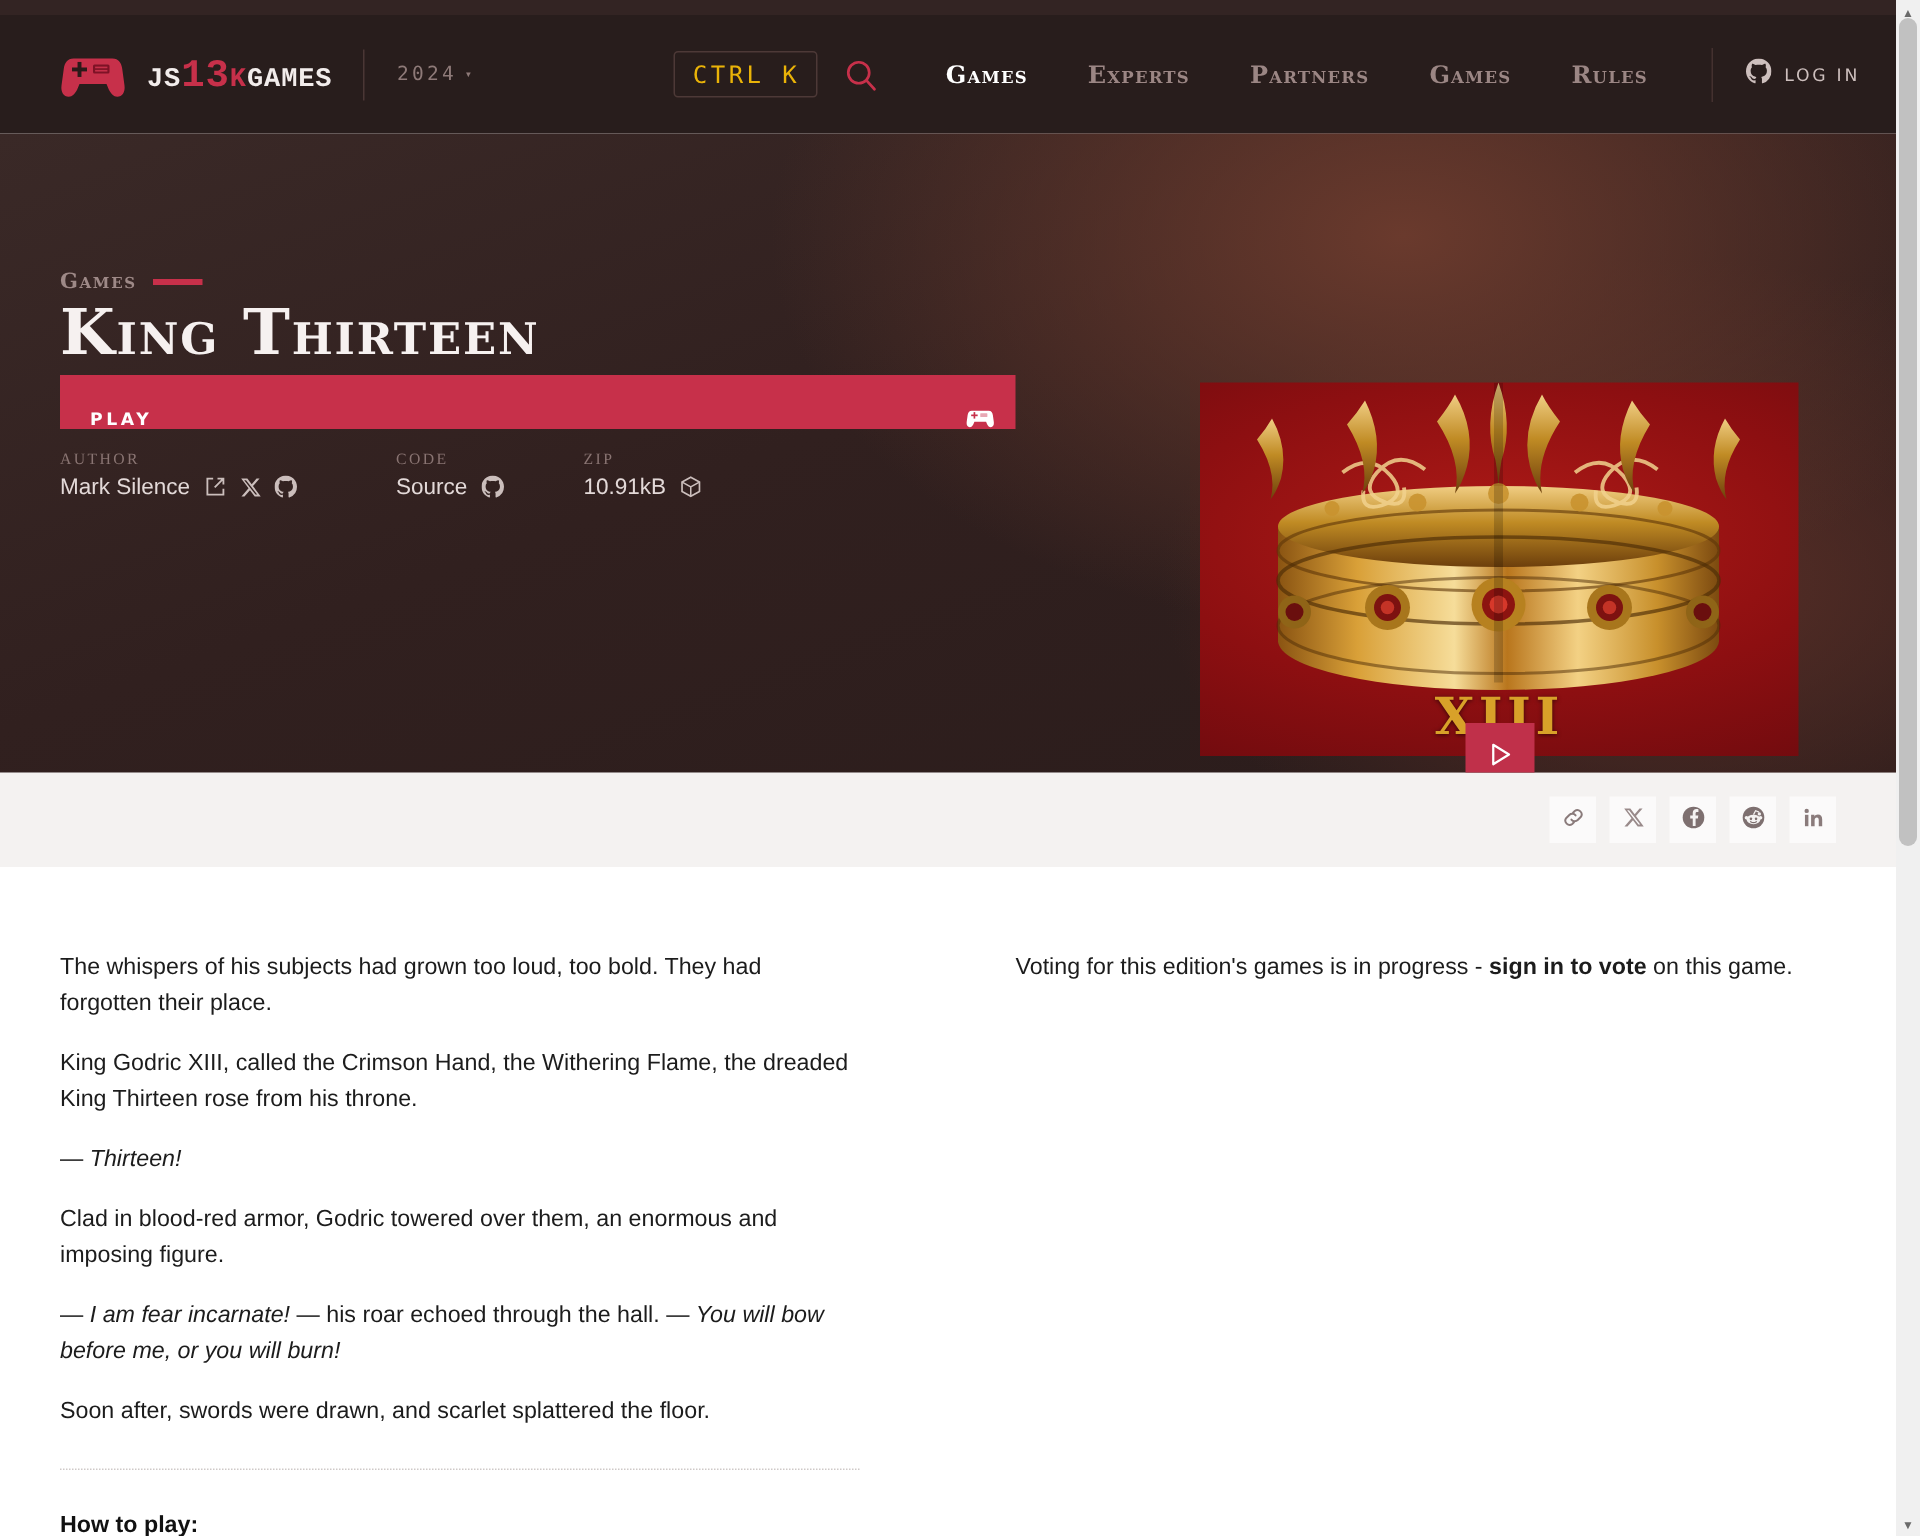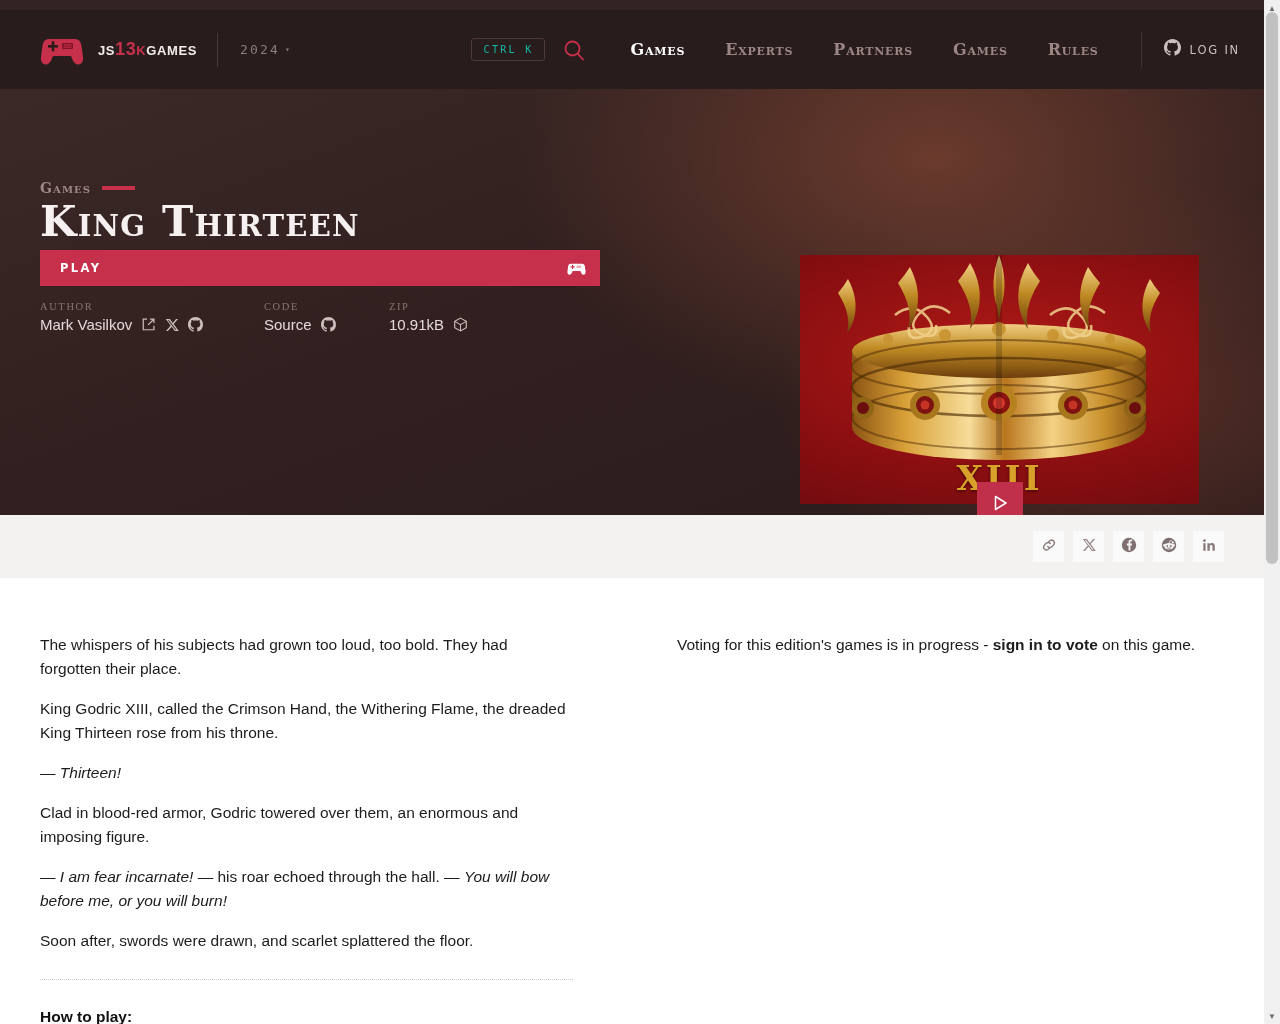--- a/index.html
+++ b/index.html
@@ -26,23 +26,23 @@
     height: 79px;
     background: #281d1c;
     display: flex;
     align-items: center;
     padding: 0 24px 0 40px;
     position: relative;
   }
   .brand { display: flex; align-items: center; gap: 14px; }
   .logo-icon { width: 44px; height: 34px; display: block; }
   .brand-name {
-    font-family: Liberation Sans, sans-serif;
+    font-family: Liberation Mono, monospace;
     font-weight: bold;
-    font-size: 18px;
+    font-size: 26px;
     letter-spacing: 0.6px;
     color: #f2eceb;
     font-variant: small-caps;
     white-space: nowrap;
     text-align: center;
   }
   .brand-name .accent { color: #c7304a; }
   .brand-divider {
     width: 1px; height: 34px;
     background: #4a3735;
@@ -59,23 +59,23 @@
   .caret { font-size: 8px; color: #8e7a78; }
 
   .header-right {
     margin-left: auto;
     display: flex;
     align-items: center;
     gap: 0;
   }
   .kbd-hint {
     font-family: "DejaVu Sans Mono", monospace;
-    font-size: 10px;
+    font-size: 16px;
     letter-spacing: 2.3px;
-    color: #14b8a6;
+    color: #eab308;
     border: 1px solid #4d3937;
     border-radius: 3px;
     padding: 5px 10px 5px 12px;
     margin-right: 14px;
     white-space: nowrap;
   }
   .search-btn {
     width: 30px; height: 30px;
     display: flex; align-items: center; justify-content: center;
     margin-right: 22px;
@@ -149,23 +149,23 @@
     font-variant: small-caps;
     font-weight: bold;
     font-size: 42px;
     letter-spacing: 1.2px;
     color: #f6f1f0;
     white-space: nowrap;
   }
 
   .play-btn {
     position: absolute; top: 161px; left: 0;
-    width: 560px; height: 36px;
+    width: 637px; height: 36px;
     background: #c7304a;
-    display: flex; align-items: center;
+    display: flex; align-items: flex-end;
     padding: 0 14px 0 20px;
     cursor: pointer;
     border: none;
   }
   .play-label {
     font-family: "DejaVu Sans", sans-serif;
     font-size: 11.5px;
     font-weight: bold;
     letter-spacing: 2.4px;
     color: #ffffff;
@@ -391,21 +391,21 @@
           </svg>
         </span>
       </button>
 
       <div class="meta-grid">
 
         <div class="meta-row">
           <div class="meta-col" style="width:224px">
             <div class="meta-label">Author</div>
             <div class="meta-value">
-              <span>Mark Vasilkov</span>
+              <span>Mark Silence</span>
               <span class="ico">
                 <svg width="15" height="15" viewBox="0 0 16 16" aria-hidden="true">
                   <path fill="none" stroke="#cbbebc" stroke-width="1.3" d="M6.5 2.2H2.4v11.4h11.4V9.4"></path>
                   <path fill="none" stroke="#cbbebc" stroke-width="1.3" d="M9.6 2.2h4.2v4.2M13.6 2.4 7.6 8.4"></path>
                 </svg>
               </span>
               <span class="ico">
                 <svg width="14" height="14" viewBox="0 0 16 16" aria-hidden="true">
                   <path fill="#cbbebc" d="M12.6 1.2h2.3l-5 5.7 5.9 7.9h-4.6l-3.6-4.8-4.2 4.8H1.1l5.4-6.2L.9 1.2h4.7l3.3 4.4 3.7-4.4zm-.8 12.2h1.3L4.6 2.5H3.2l8.6 10.9z"></path>
                 </svg>

